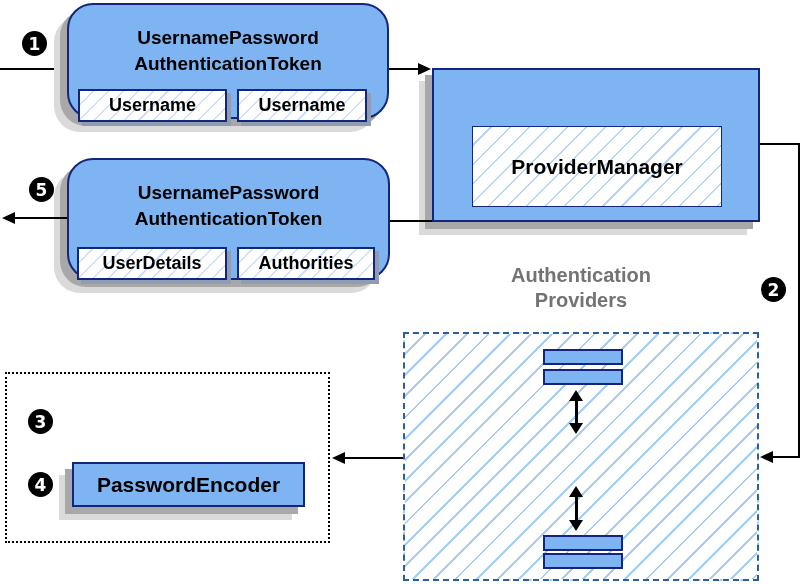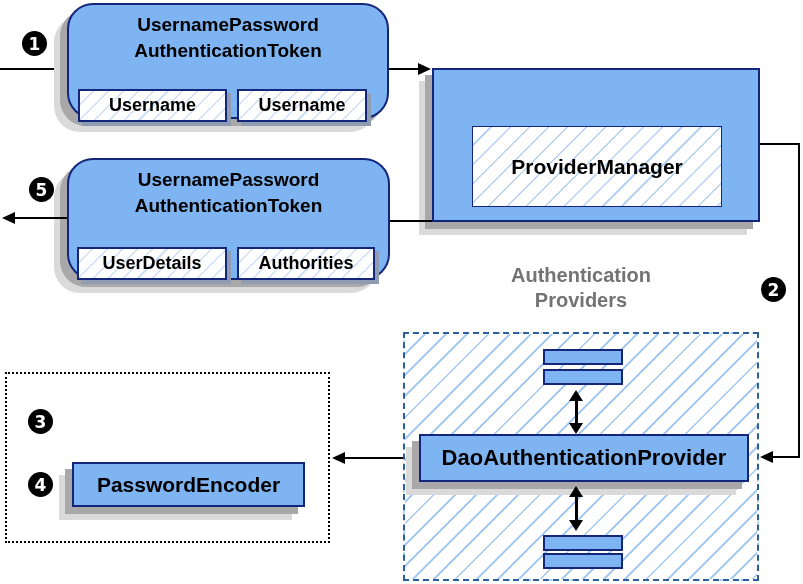--- a/index.html
+++ b/index.html
@@ -17,21 +17,21 @@
   
   .bluebox {
     background: #7eb4f2;
     border: 2px solid #14267b;
     color: #000;
   }
   .rounded { border-radius: 26px; }
   .shadowed { box-shadow: -7px 7px 0 0 #a8a8a8, -13px 13px 0 0 #dadada; }
 
   .token-title {
-    padding-top: 7px;
+    padding-top: 20px;
     text-align: center;
     font-weight: bold;
     font-size: 19px;
     line-height: 26px;
     color: #000;
   }
 
   
   .field {
     background-color: #fff;
@@ -171,21 +171,20 @@
   </div>
   <div class="abs hatchbig" style="left:403px;top:332px;width:356px;height:249px"></div>
 
   <div class="abs bar" style="left:543px;top:349px;width:80px;height:16px"></div>
   <div class="abs bar" style="left:543px;top:369px;width:80px;height:16px"></div>
 
   <div class="abs tri-up" style="left:569px;top:390px"></div>
   <div class="abs line" style="left:575px;top:399px;width:3px;height:26px"></div>
   <div class="abs tri-down" style="left:569px;top:423px"></div>
 
-  <div class="abs bluebox shadowed dao" style="left:419px;top:434px;width:330px;height:48px">DaoAuthenticationProvider</div>
 
   <div class="abs tri-up" style="left:569px;top:486px"></div>
   <div class="abs line" style="left:575px;top:495px;width:3px;height:27px"></div>
   <div class="abs tri-down" style="left:569px;top:520px"></div>
 
   <div class="abs bar" style="left:543px;top:535px;width:80px;height:16px"></div>
   <div class="abs bar" style="left:543px;top:553px;width:80px;height:16px"></div>
 
   <div class="abs line" style="left:344px;top:457px;width:59px;height:2px"></div>
   <div class="abs tri-left" style="left:332px;top:452px"></div>

